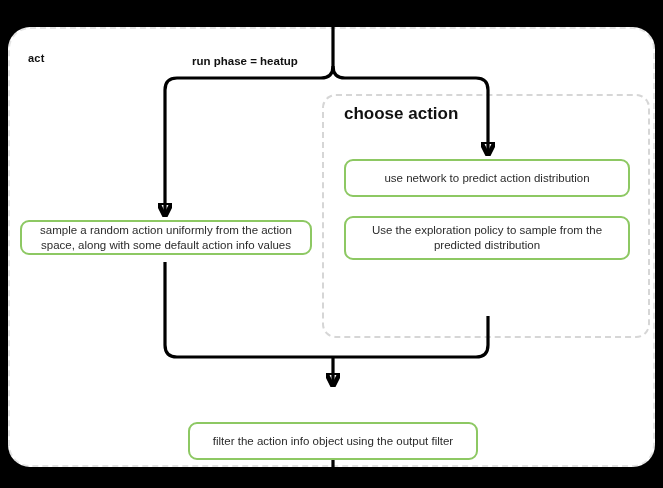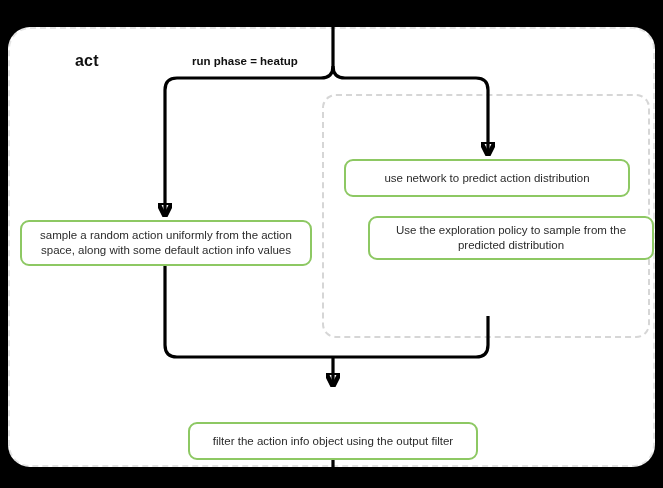--- a/index.html
+++ b/index.html
@@ -30,25 +30,24 @@
     background: #ffffff;
     border: 2px dashed #e4e4e4;
     border-radius: 22px;
     box-sizing: border-box;
   }
 
   .act-title {
     position: absolute;
     left: 28px;
     top: 52px;
-    font-size: 16px;
+    font-size: 11px;
     font-weight: bold;
     color: #111111;
     letter-spacing: 0.2px;
-    margin-left: 47px;
   }
 
   
   .choose-group {
     position: absolute;
     left: 322px;
     top: 94px;
     width: 328px;
     height: 244px;
     background: #ffffff;
@@ -78,23 +77,23 @@
     display: flex;
     align-items: center;
     justify-content: center;
     text-align: center;
     font-size: 11.5px;
     color: #2b2b2b;
     line-height: 15px;
     padding: 2px 4px;
   }
 
-  #node-sample   { left: 20px;  top: 220px; width: 292px; height: 46px; }
+  #node-sample   { left: 20px;  top: 220px; width: 292px; height: 35px; }
   #node-predict  { left: 344px; top: 159px; width: 286px; height: 38px; }
-  #node-explore  { left: 344px; top: 216px; width: 286px; height: 44px; margin-left: 24px; }
+  #node-explore  { left: 344px; top: 216px; width: 286px; height: 44px; }
   #node-actinfo  { left: 344px; top: 272px; width: 286px; height: 44px; }
   #node-filter   { left: 188px; top: 390px; width: 290px; height: 38px; margin-top: 32px; }
 
   
   #edges {
     position: absolute;
     left: 0;
     top: 0;
     width: 663px;
     height: 488px;
@@ -116,20 +115,22 @@
 <body>
 
 <div id="canvas">
 
   <div class="act-panel"></div>
 
   <div class="act-title">act</div>
 
   <div class="choose-group"></div>
 
+  <div class="choose-title">choose
+action</div>
 
   <svg id="edges" viewBox="0 0 663 488" xmlns="http://www.w3.org/2000/svg">
     <defs>
       <marker id="arrow" viewBox="0 0 10 10" refX="7.2" refY="5" markerWidth="4.4" markerHeight="4.4" orient="auto-start-reverse">
         <path d="M 0 0 L 10 5 L 0 10 z" fill="#000000" stroke="none"></path>
       </marker>
     </defs>
 
     <path d="M 333 27 L 333 66"></path>
 

